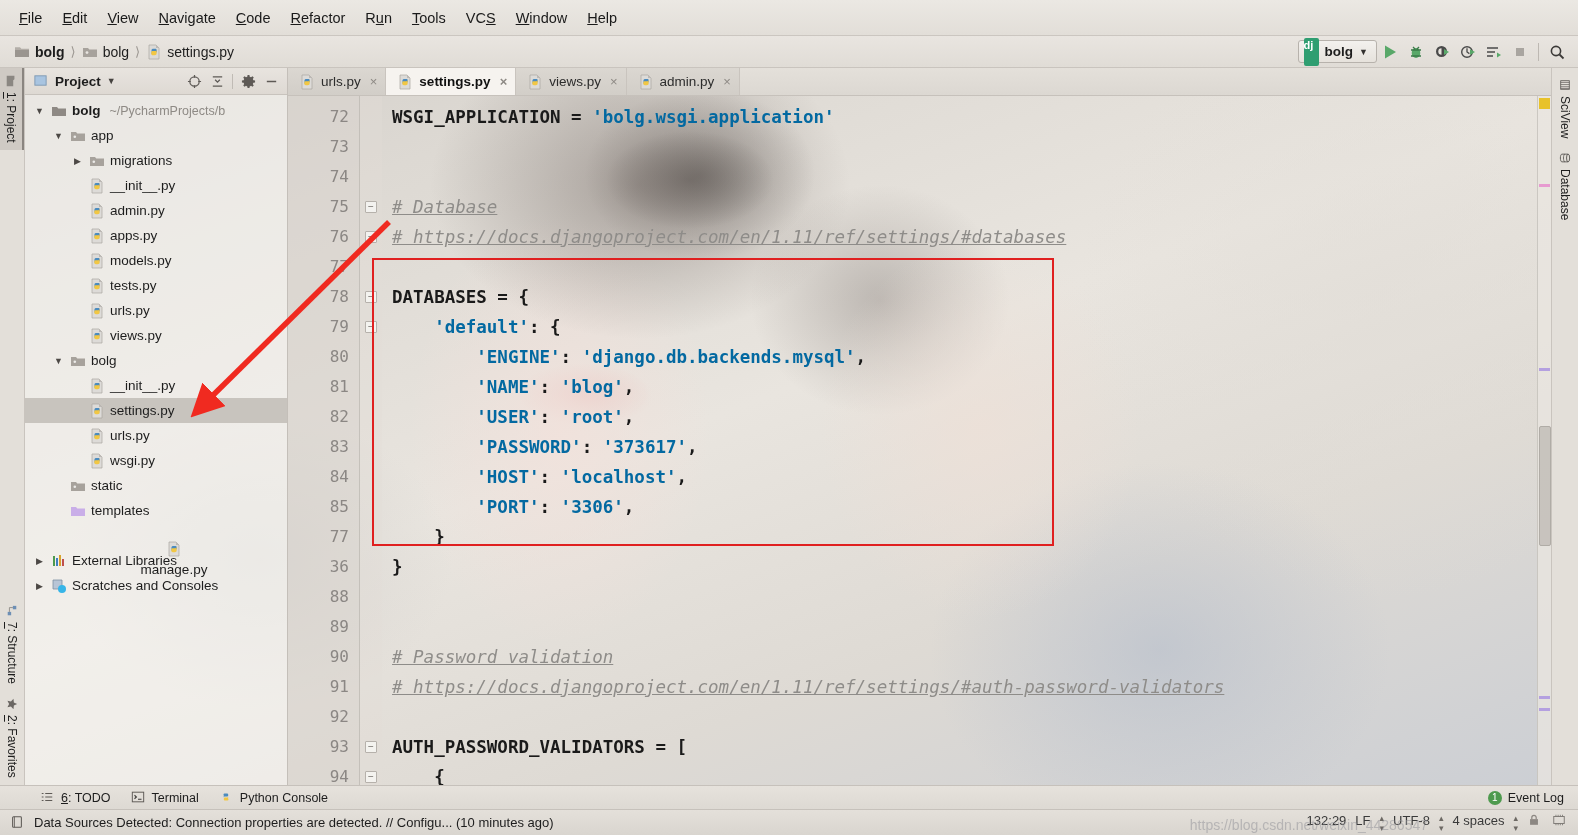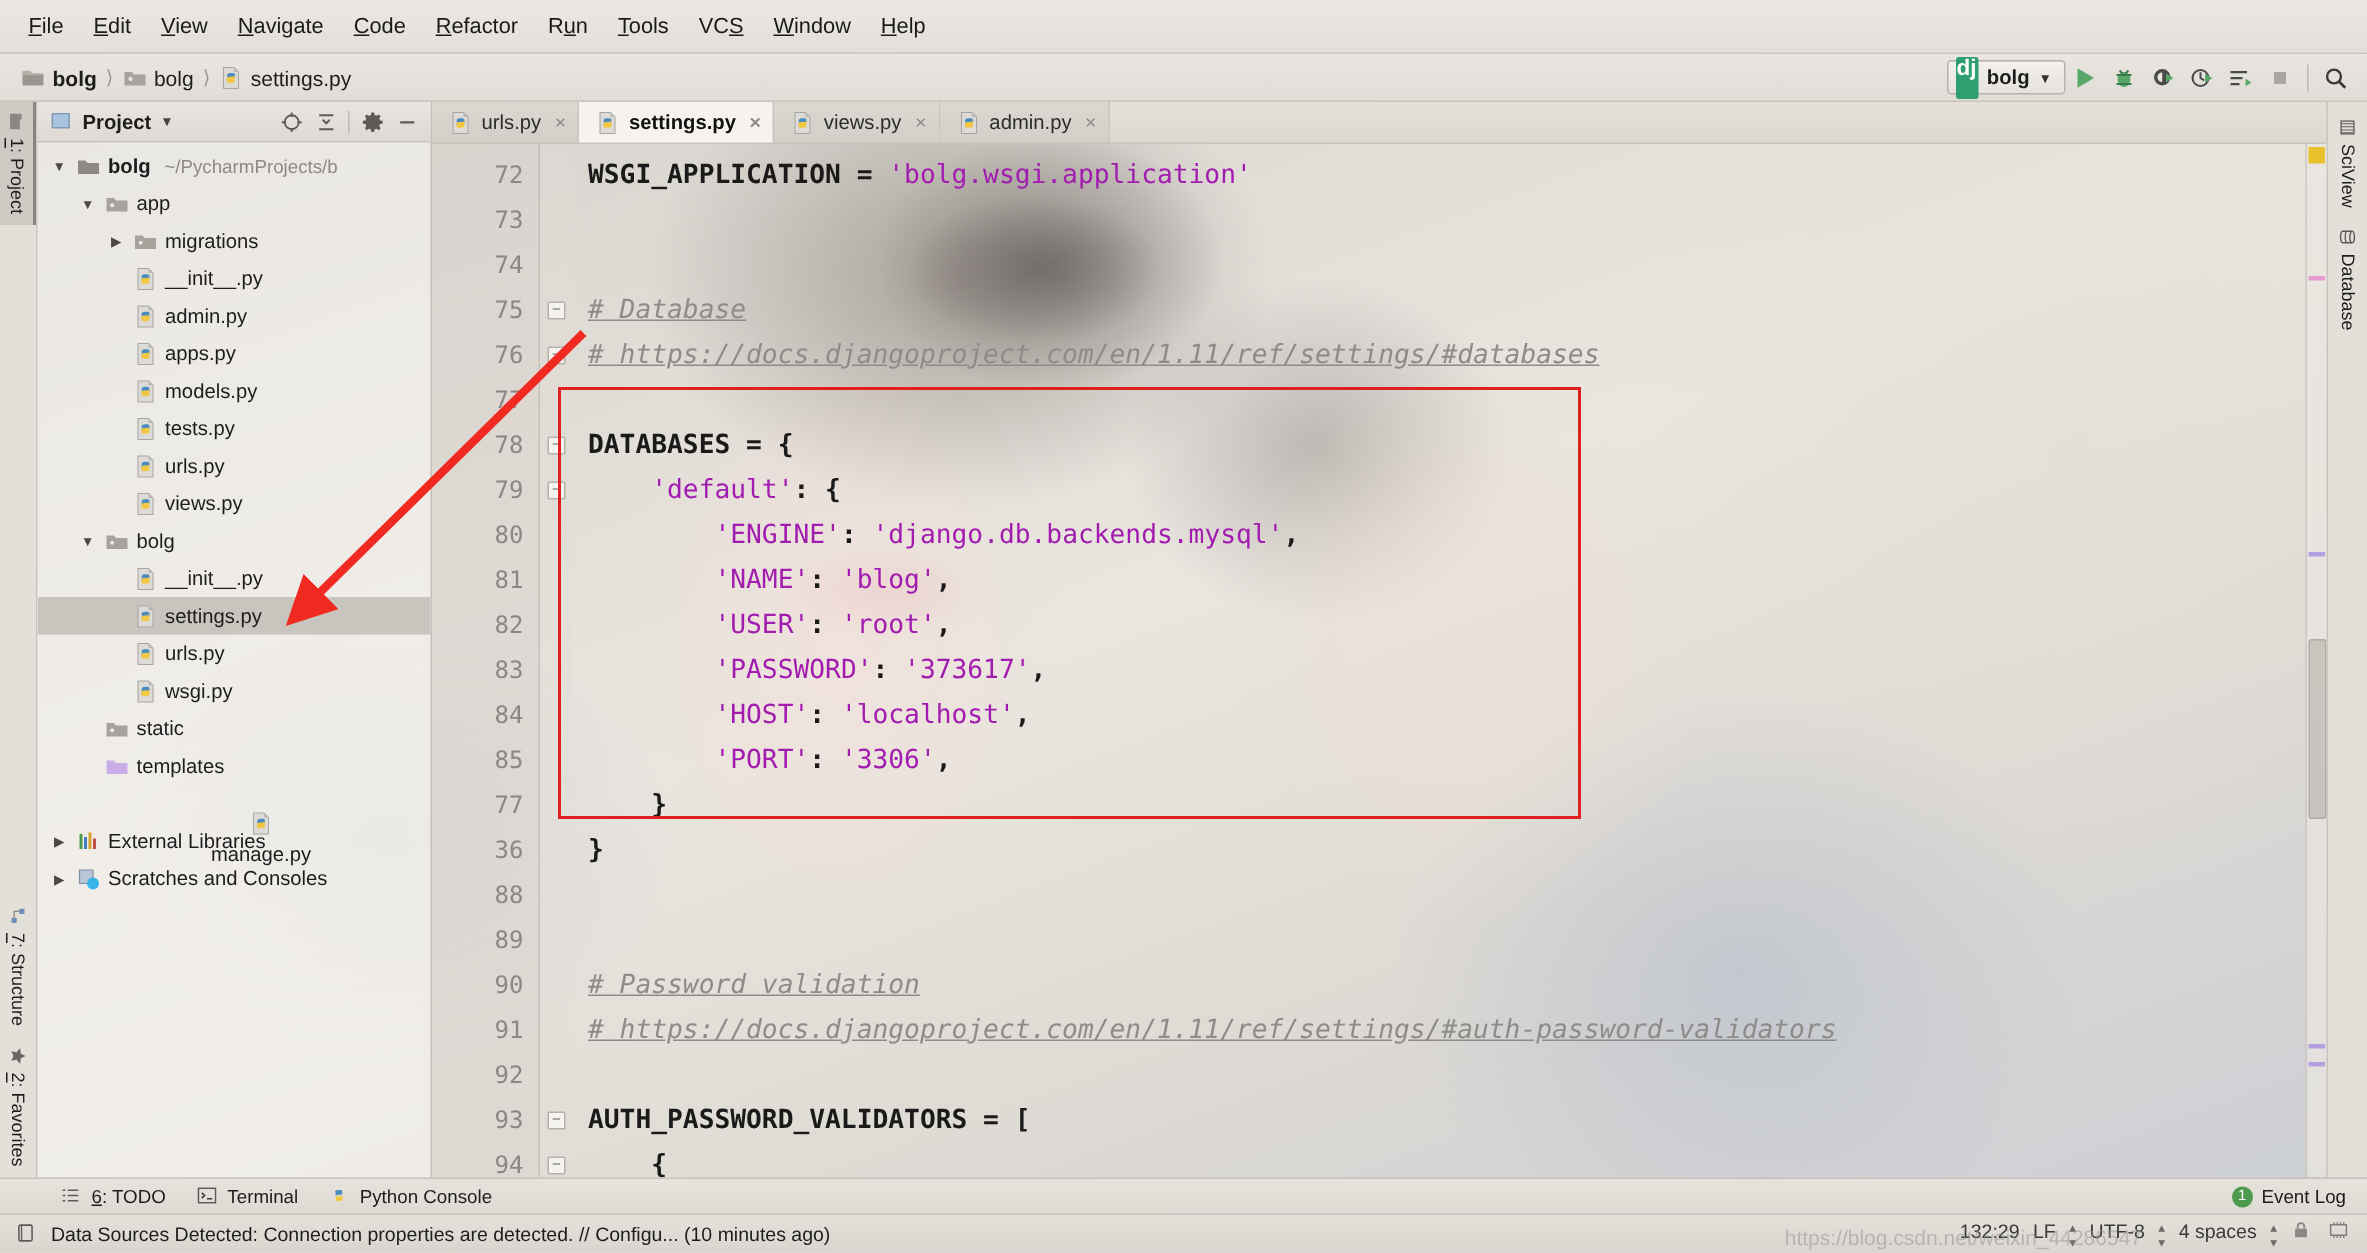--- a/index.html
+++ b/index.html
@@ -67,21 +67,21 @@
   .crumb-sep { color: #9b9691; font-size: 13px; margin: 0 2px; }
   .spacer { flex: 1 1 auto; }
   .runcfg {
     display: flex; align-items: center; gap: 6px;
     border: 1px solid #b7b2ac; border-radius: 3px;
     background: linear-gradient(180deg,#f3f1ee,#e6e2dc);
     padding: 2px 8px 2px 5px; height: 23px; font-size: 13.5px; font-weight: bold;
   }
   .dj-badge {
     width: 15px; height: 28px; border-radius: 2px; background: #2f9e71;
-    color: #fff; font-size: 15px; font-weight: bold; line-height: 15px; text-align: center;
+    color: #fff; font-size: 11px; font-weight: bold; line-height: 15px; 
     font-family: "Liberation Sans", sans-serif;
   }
   .tb-ico { width: 26px; height: 24px; display: flex; align-items: center; justify-content: center; }
   .tb-sep { width: 1px; height: 18px; background: #bdb8b2; margin: 0 5px; }
 
   
   .body-row { position: relative; z-index: 5; flex: 1 1 auto; display: flex; min-height: 0; }
 
   
   .stripe {
@@ -172,21 +172,21 @@
     display: flex; align-items: center; justify-content: center; color: #6f6b66; font-size: 10px; line-height: 1;
     border-radius: 1px;
   }
 
   .code {
     flex: 1 1 auto; position: relative; padding-top: 6px; overflow: hidden;
     font-family: "DejaVu Sans Mono", monospace;
     font-size: 17.5px; line-height: 30px; white-space: pre;
   }
   .cline { height: 30px; line-height: 30px; padding-left: 10px; }
-  .str  { color: #a21caf; font-weight: normal; }
+  .str  { color: #0369a1; font-weight: bold; }
   .cmt  { color: #8e8c89; font-style: italic; text-decoration: underline; }
   .plain{ color: #1a1a1a; font-weight: bold; }
 
   
   .anno-box {
     position: absolute;
     border: 2px solid #e02020;
     pointer-events: none;
     z-index: 12;
   }

